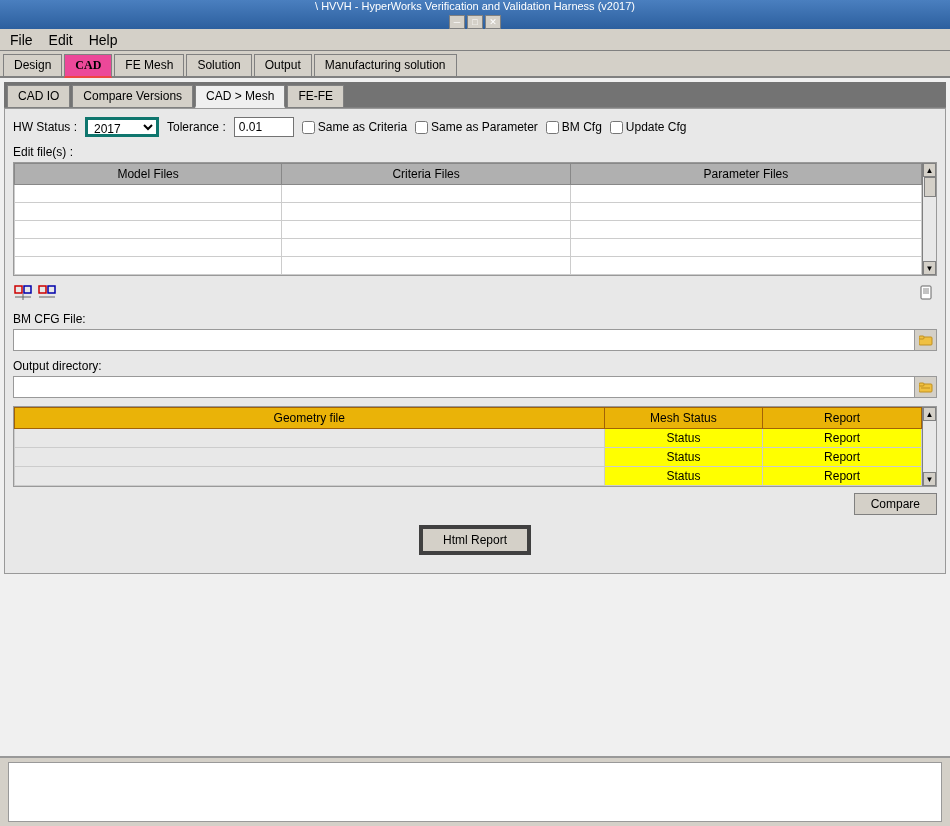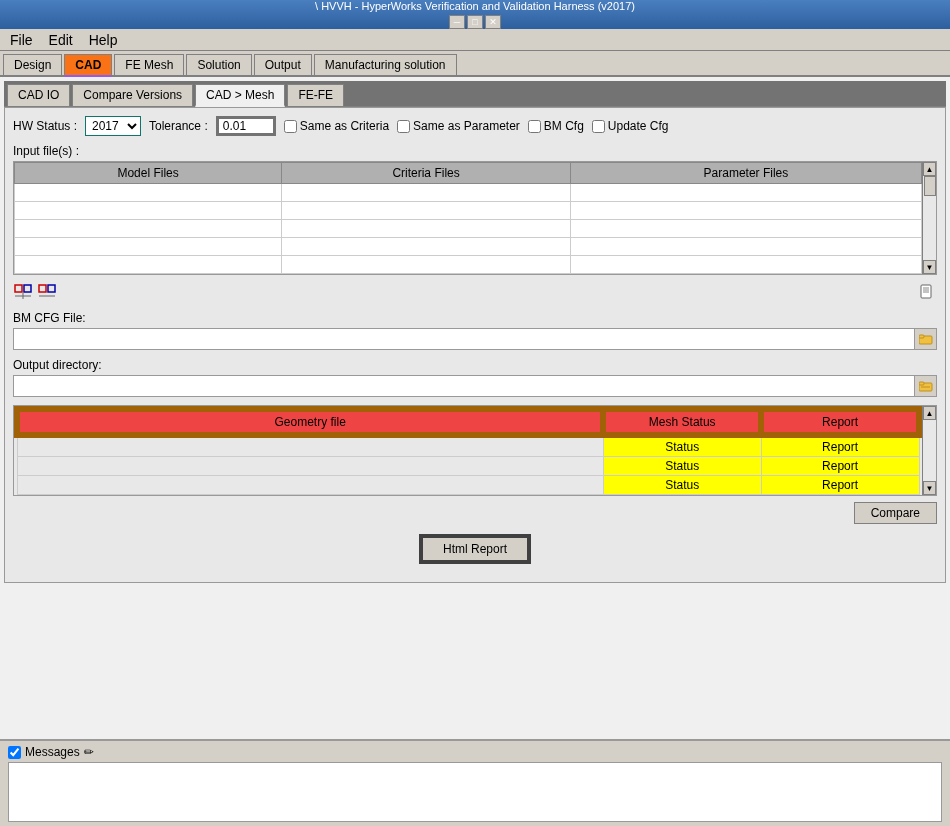--- a/index.html
+++ b/index.html
@@ -65,24 +65,25 @@
     .tab-top {
       padding: 3px 10px;
       background: #d4d0c8;
       border: 1px solid #808080;
       border-bottom: none;
       cursor: pointer;
       margin-right: 2px;
       font-size: 12px;
     }
     .tab-top.active {
-      background: #f97316;
-      border-bottom: 2px solid #8b5cf6;
+      background: #ec4899;
+      border-bottom: 2px solid #ef4444;
       margin-bottom: -2px;
       font-weight: bold;
+      font-family: Liberation Serif, serif;
     }
 
     
     .main-content {
       background: #f0f0f0;
       padding: 4px;
       height: calc(826px - 22px - 22px - 28px);
     }
 
     
@@ -121,33 +122,33 @@
       align-items: center;
       margin-bottom: 8px;
       flex-wrap: wrap;
       gap: 8px;
     }
     .form-label {
       font-size: 12px;
       white-space: nowrap;
     }
     .form-input {
-      border: 3px solid #737373;
+      border: 1px solid #737373;
       background: white;
       padding: 2px 4px;
       font-size: 12px;
       height: 20px;
     }
     .form-select {
-      border: 1px solid #0f766e;
+      border: 3px solid #0f766e;
       background: white;
       padding: 1px 2px;
       font-size: 12px;
       height: 20px;
-      width: 56px;
+      width: 74px;
     }
     .form-checkbox {
       display: flex;
       align-items: center;
       gap: 3px;
       cursor: pointer;
     }
 
     
     .section-label {
@@ -221,22 +222,22 @@
       font-size: 12px;
     }
 
     
     .cad-mesh-table {
       width: 100%;
       border-collapse: collapse;
       font-size: 12px;
     }
     .cad-mesh-table th {
-      background: #ef4444;
-      border: 6px solid #a16207;
+      background: #eab308;
+      border: 1px solid #a16207;
       padding: 3px 11px;
       text-align: center;
       font-weight: normal;
     }
     .cad-mesh-table td {
       border: 1px solid #ccc;
       padding: 2px 4px;
       height: 18px;
     }
     .status-yellow {
@@ -397,21 +398,21 @@
       <label class="form-checkbox">
         <input type="checkbox" style="">
         <span>BM Cfg</span>
       </label>
       <label class="form-checkbox">
         <input type="checkbox" style="">
         <span>Update Cfg</span>
       </label>
     </div>
 
-    <div class="section-label">Input file(s) :</div>
+    <div class="section-label">Edit file(s) :</div>
 
     <div style="position:relative; border:1px solid #999; margin-bottom:4px;">
       <table class="data-table" style="width:calc(100% - 14px);">
         <thead>
           <tr>
             <th>Model Files</th>
             <th>Criteria Files</th>
             <th>Parameter Files</th>
           </tr>
         </thead>
@@ -541,19 +542,14 @@
     </div>
 
     <button class="compare-btn">Compare</button>
 
     <button class="html-report-btn">Html Report</button>
 
   </div>
 </div>
 
 <div class="messages-section" style="position:fixed; bottom:0; left:0; right:0; background:#d4d0c8; border-top:2px solid #999; padding:4px 8px;">
-  <div class="messages-header">
-    <input type="checkbox" checked="" style="">
-    <span>Messages</span>
-    <span style="cursor:pointer;">✏</span>
-  </div>
   <div class="messages-area"></div>
 </div>
 
 </body></html>

